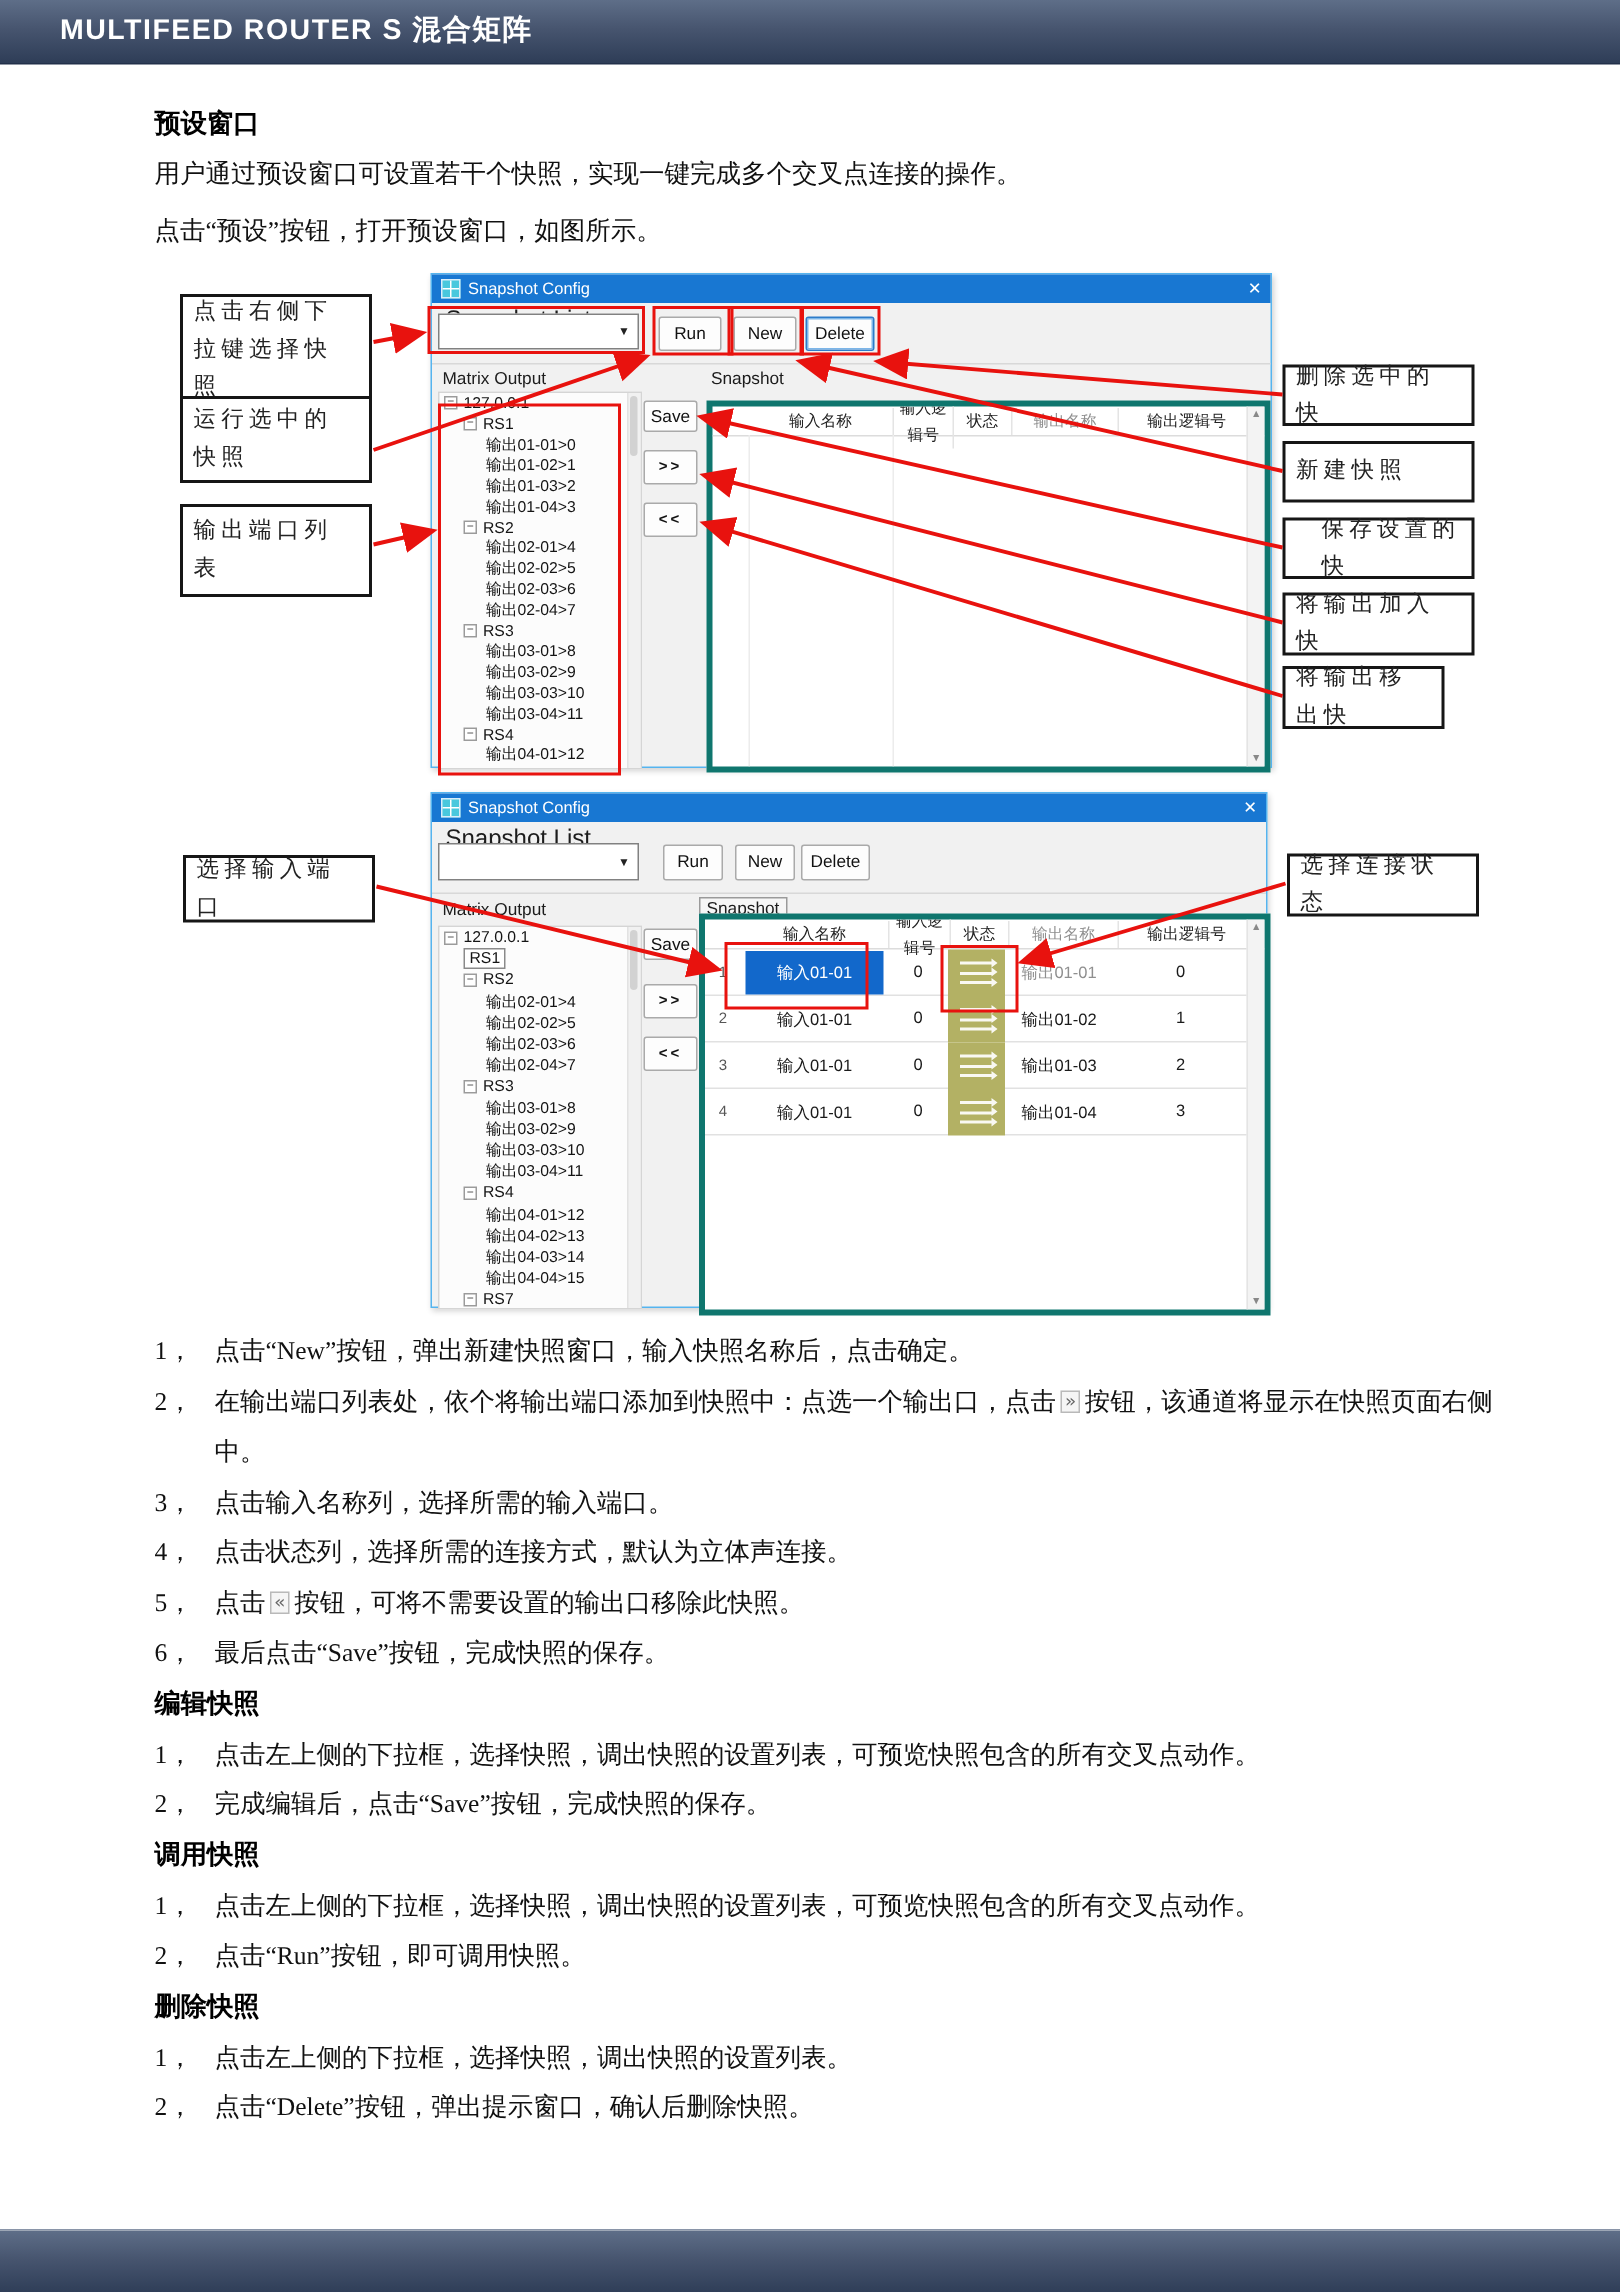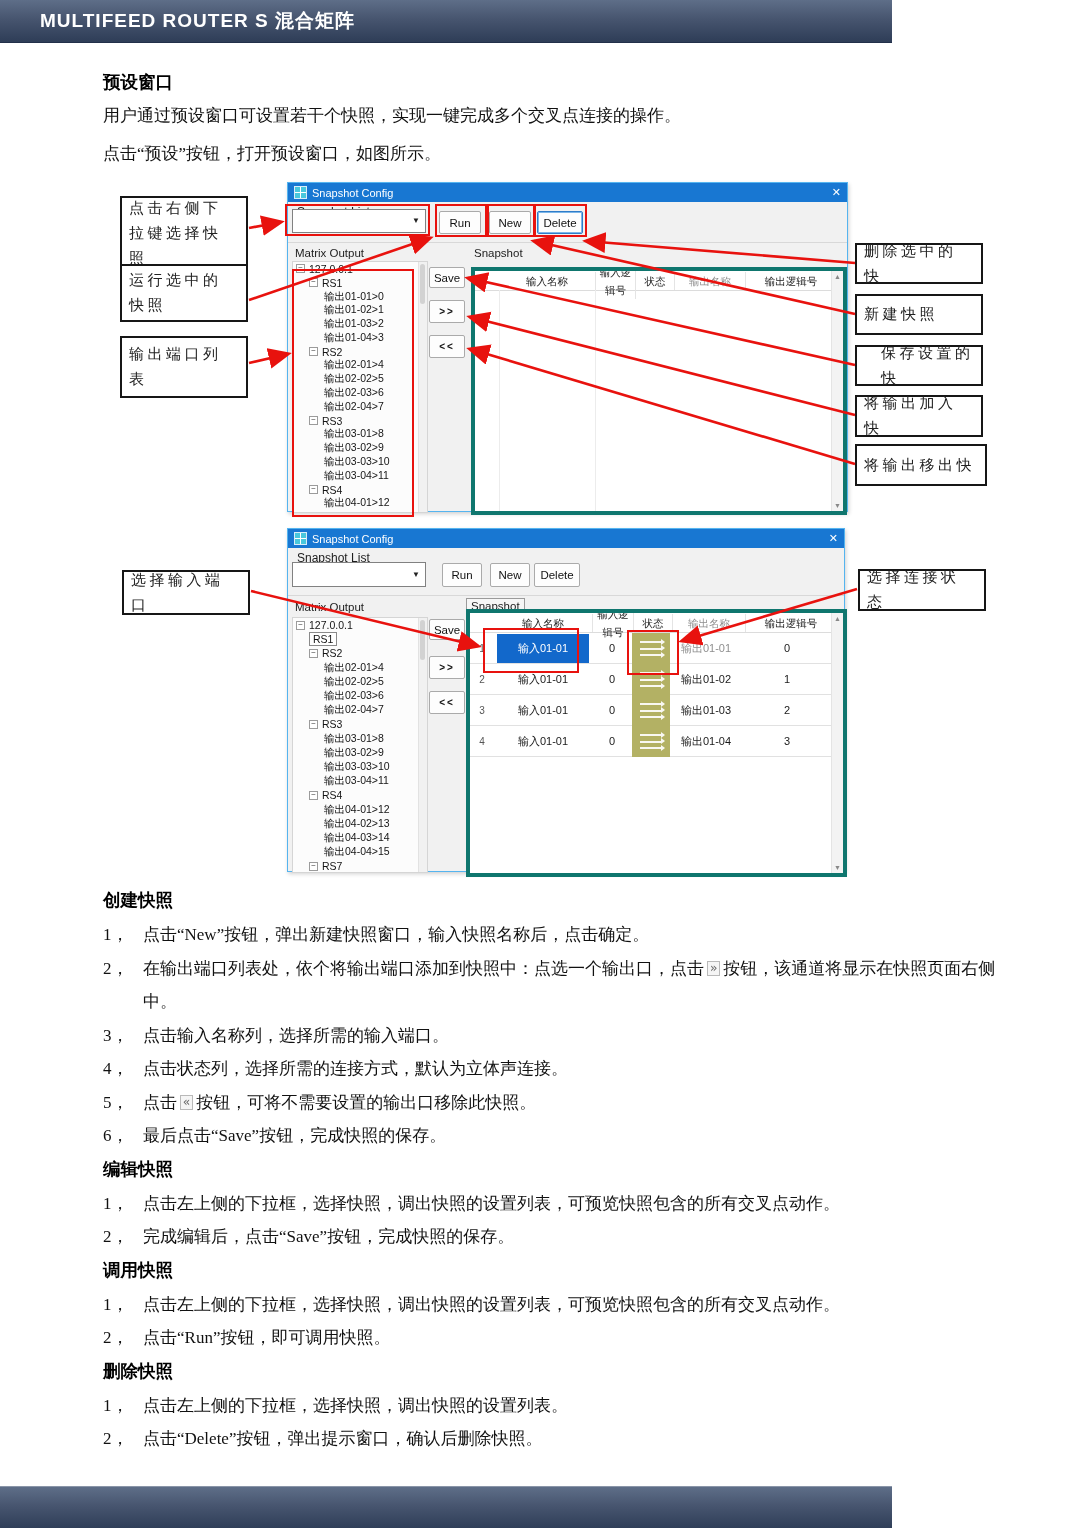--- a/index.html
+++ b/index.html
@@ -1,19 +1,19 @@
 <!DOCTYPE html>
 <html><head>
 <meta charset="utf-8">
 <style>
   html,body{margin:0;padding:0;background:#fff;}
   #page{position:relative;width:1080px;height:1528px;background:#fff;overflow:hidden;
         font-family:"Liberation Serif",serif;color:#1a1a1a;}
   
-  .bar{position:absolute;left:0;width:892px;height:42px;
+  .bar{position:absolute;left:0;width:1080px;height:42px;
        background:linear-gradient(180deg,#5e6e88 0%,#47556f 45%,#2e3d57 100%);}
   #topbar{top:0;border-bottom:1px solid #22304a;}
   #botbar{top:1486px;border-top:1px solid #8a95a8;}
   #topbar .t{position:absolute;left:40px;top:0;line-height:41px;color:#fff;
        font-family:"Liberation Sans",sans-serif;font-weight:bold;font-size:19px;letter-spacing:1px;}
   
   .h2{position:absolute;font-family:"Liberation Sans",sans-serif;font-weight:bold;font-size:17.5px;color:#000;}
   .p{position:absolute;font-size:17px;color:#111;}
   .secs{position:absolute;left:103px;top:884px;width:925px;}
   .secs h3{margin:0;padding:2px 0 4px 0;font-family:"Liberation Sans",sans-serif;
@@ -33,21 +33,21 @@
   .win{position:absolute;box-sizing:border-box;background:#f1f1f1;border:1px solid #55b4ef;
       box-shadow:1px 2px 4px rgba(0,0,0,.18);z-index:1;
       font-family:"Liberation Sans",sans-serif;}
   .tbar{position:absolute;left:0;top:0;right:0;height:19px;background:#1877d2;color:#fff;
       display:flex;align-items:center;padding:0 6px;font-size:11px;}
   .appico{width:11px;height:11px;margin-right:5px;flex:none;
       background:linear-gradient(#fff,#fff) 50% 0/1px 100% no-repeat,
                  linear-gradient(#fff,#fff) 0 50%/100% 1px no-repeat,#49c8dd;
       border:1px solid #d9edf9;}
   .close{margin-left:auto;font-size:11px;cursor:default;}
-  .lbl{position:absolute;font-size:12px;color:#1c1c1c;}
+  .lbl{position:absolute;font-size:16px;color:#1c1c1c;}
   .lbl2{position:absolute;font-size:11.5px;color:#1c1c1c;}
   .combo{position:absolute;background:#fff;border:1px solid #818181;}
   .carr{position:absolute;right:5px;top:50%;transform:translateY(-55%);font-size:8px;color:#222;}
   .btn{position:absolute;box-sizing:border-box;background:#fdfdfd;border:1px solid #aaa;
       border-radius:2px;font-family:"Liberation Sans",sans-serif;font-size:11.5px;color:#111;
       display:flex;align-items:center;justify-content:center;padding:0;}
   .btn.focus{border:1px solid #2e7cc9;box-shadow:0 0 0 1px #7db6e8 inset;}
   .btn.sp{letter-spacing:2px;font-weight:bold;font-size:10px;}
   .hsep{position:absolute;left:0;right:0;height:1px;background:#d8d8d8;}
   
@@ -356,21 +356,21 @@
   </div>
 
   <div class="co" style="left:120px;top:196px;width:128px;height:75px;">点击右侧下拉键选择快照</div>
   <div class="co" style="left:120px;top:264px;width:128px;height:58px;">运行选中的快照</div>
   <div class="co top" style="left:120px;top:336px;width:128px;height:62px;">输出端口列表</div>
   <div class="co" style="left:122px;top:570px;width:128px;height:45px;">选择输入端口</div>
   <div class="co" style="left:855px;top:243px;width:128px;height:41px;">删除选中的快</div>
   <div class="co" style="left:855px;top:294px;width:128px;height:41px;">新建快照</div>
   <div class="co" style="left:855px;top:345px;width:128px;height:41px;padding-left:24px;">保存设置的快</div>
   <div class="co" style="left:855px;top:395px;width:128px;height:42px;">将输出加入快</div>
-  <div class="co" style="left:855px;top:444px;width:132px;height:42px;">将输出移出快</div>
+  <div class="co" style="left:855px;top:444px;width:108px;height:42px;">将输出移出快</div>
   <div class="co" style="left:858px;top:569px;width:128px;height:42px;">选择连接状态</div>
 
   <div class="rbox" style="left:285px;top:204px;width:141px;height:28px;"></div>
   <div class="rbox" style="left:435px;top:204px;width:50px;height:29px;"></div>
   <div class="rbox" style="left:485px;top:204px;width:47px;height:29px;"></div>
   <div class="rbox" style="left:533px;top:204px;width:50px;height:29px;"></div>
   <div class="rbox" style="left:292px;top:269px;width:118px;height:244px;"></div>
   <div class="rbox" style="left:483px;top:628px;width:92px;height:41px;"></div>
   <div class="rbox" style="left:627px;top:630px;width:48px;height:41px;"></div>
 
@@ -386,21 +386,20 @@
     <line class="rl" x1="855" y1="263" x2="586" y2="241" marker-end="url(#ah)"></line>
     <line class="rl" x1="855" y1="314" x2="534" y2="241" marker-end="url(#ah)"></line>
     <line class="rl" x1="855" y1="365" x2="468" y2="278" marker-end="url(#ah)"></line>
     <line class="rl" x1="855" y1="415" x2="470" y2="317" marker-end="url(#ah)"></line>
     <line class="rl" x1="855" y1="464" x2="470" y2="349" marker-end="url(#ah)"></line>
     <line class="rl" x1="251" y1="591" x2="478" y2="646" marker-end="url(#ah)"></line>
     <line class="rl" x1="857" y1="589" x2="682" y2="641" marker-end="url(#ah)"></line>
   </svg>
 
   <div class="secs">
-    <h3>创建快照</h3>
     <div class="li">
         <span class="num">1，</span>
         <span class="itxt">点击“New”按钮，弹出新建快照窗口，输入快照名称后，点击确定。</span>
       </div>
     <div class="li">
         <span class="num">2，</span>
         <span class="itxt"><span>在输出端口列表处，依个将输出端口添加到快照中：点选一个输出口，点击</span><span class="chip">»</span><span>按钮，该通道将显示在快照页面右侧中。</span></span>
       </div>
     <div class="li">
         <span class="num">3，</span>

